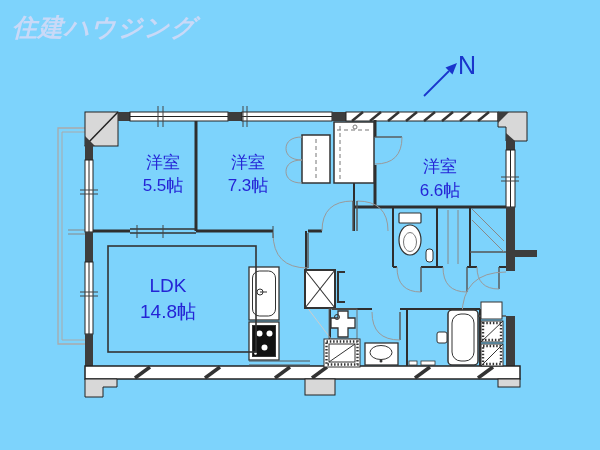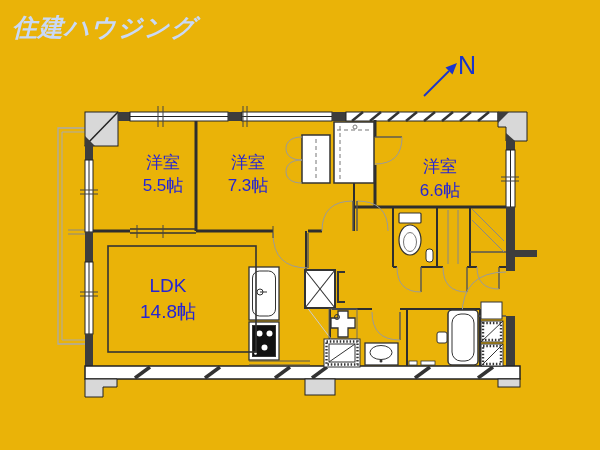--- a/index.html
+++ b/index.html
@@ -1,17 +1,17 @@
 <!DOCTYPE html>
 <html><head>
 <meta charset="utf-8">
 <style>
   html,body{margin:0;padding:0;background:#fff;width:600px;height:450px;overflow:hidden;
             font-family:"Liberation Sans","DejaVu Sans",sans-serif;}
-  #stage{position:relative;width:600px;height:450px;background:#eab308;}
+  #stage{position:relative;width:600px;height:450px;background:#7dd3fc;}
   svg{display:block;}
   .logo-text{font-family:"DejaVu Sans","Liberation Sans",sans-serif;font-weight:bold;font-style:italic;
              font-size:25px;letter-spacing:1px;}
   .room-label{font-size:17px;font-weight:500;}
   .ldk-label{font-size:19px;font-weight:500;}
   .north-label{font-size:25px;}
   .wall{fill:#3d3d3d;}
   .gray-block{fill:#d8d8d8;stroke:#222;stroke-width:1;}
   .win{fill:#fff;stroke:#222;stroke-width:1;}
   .fixline{stroke:#333;fill:#fff;}

